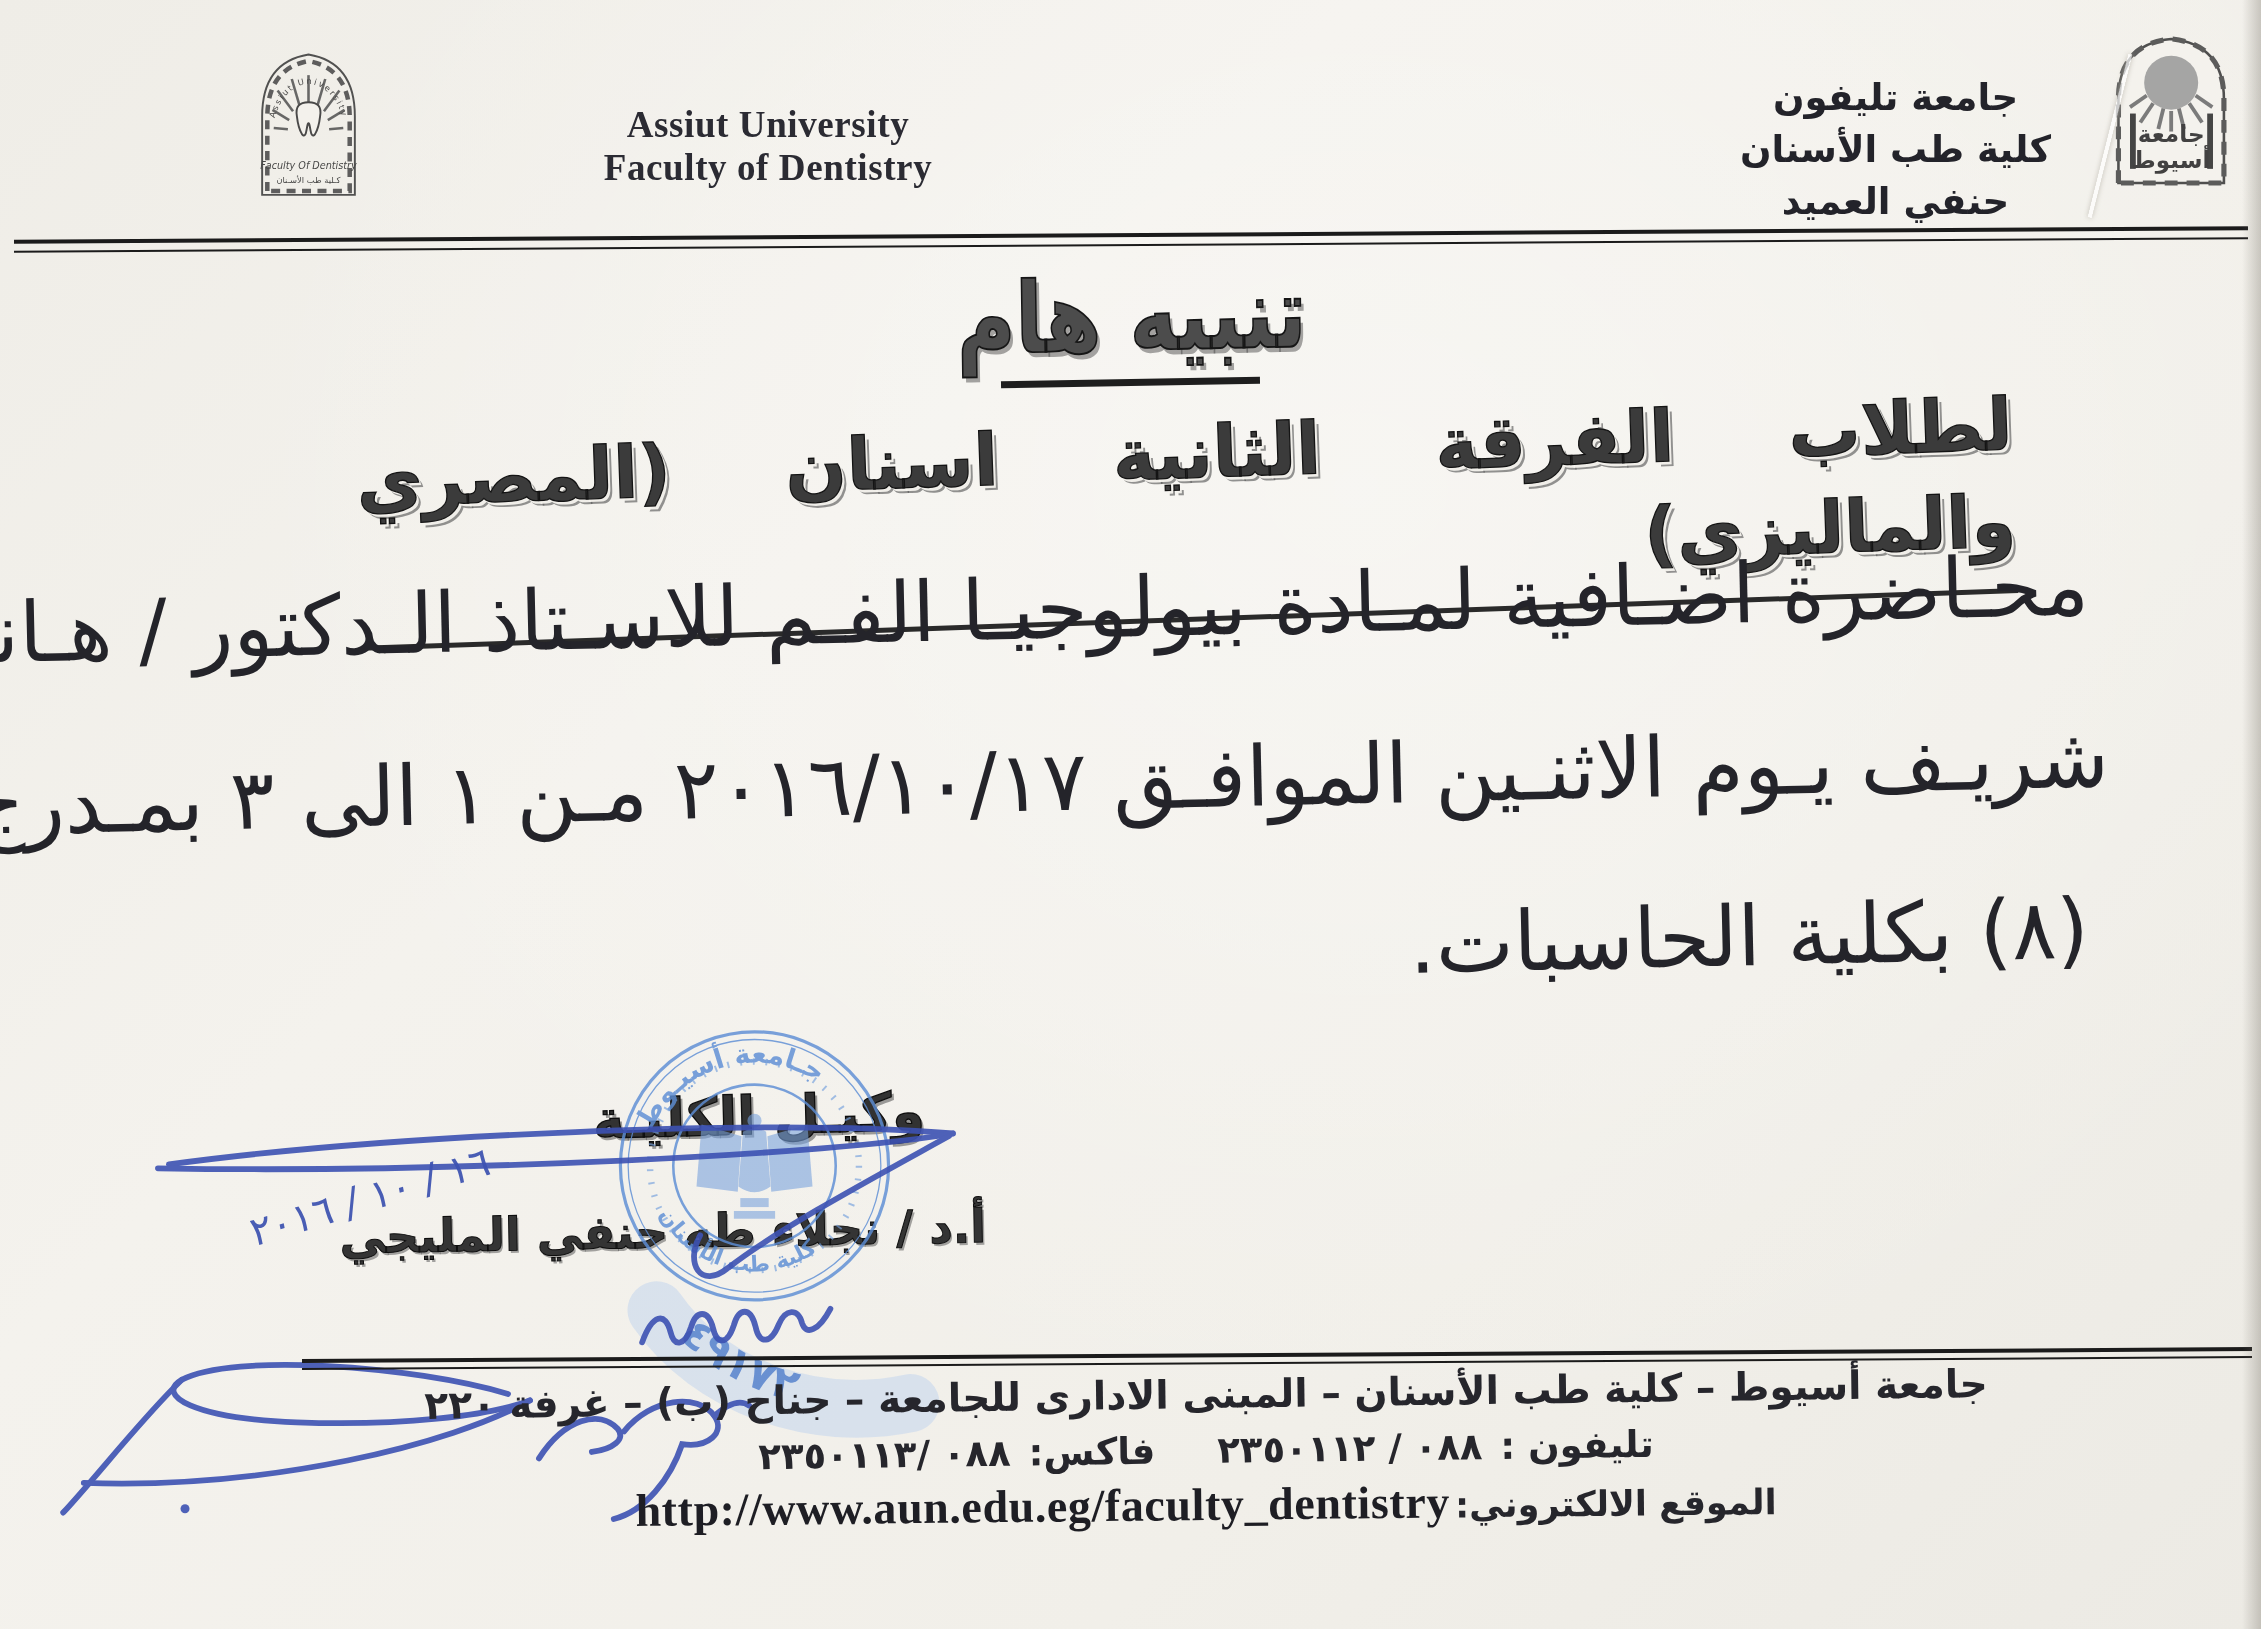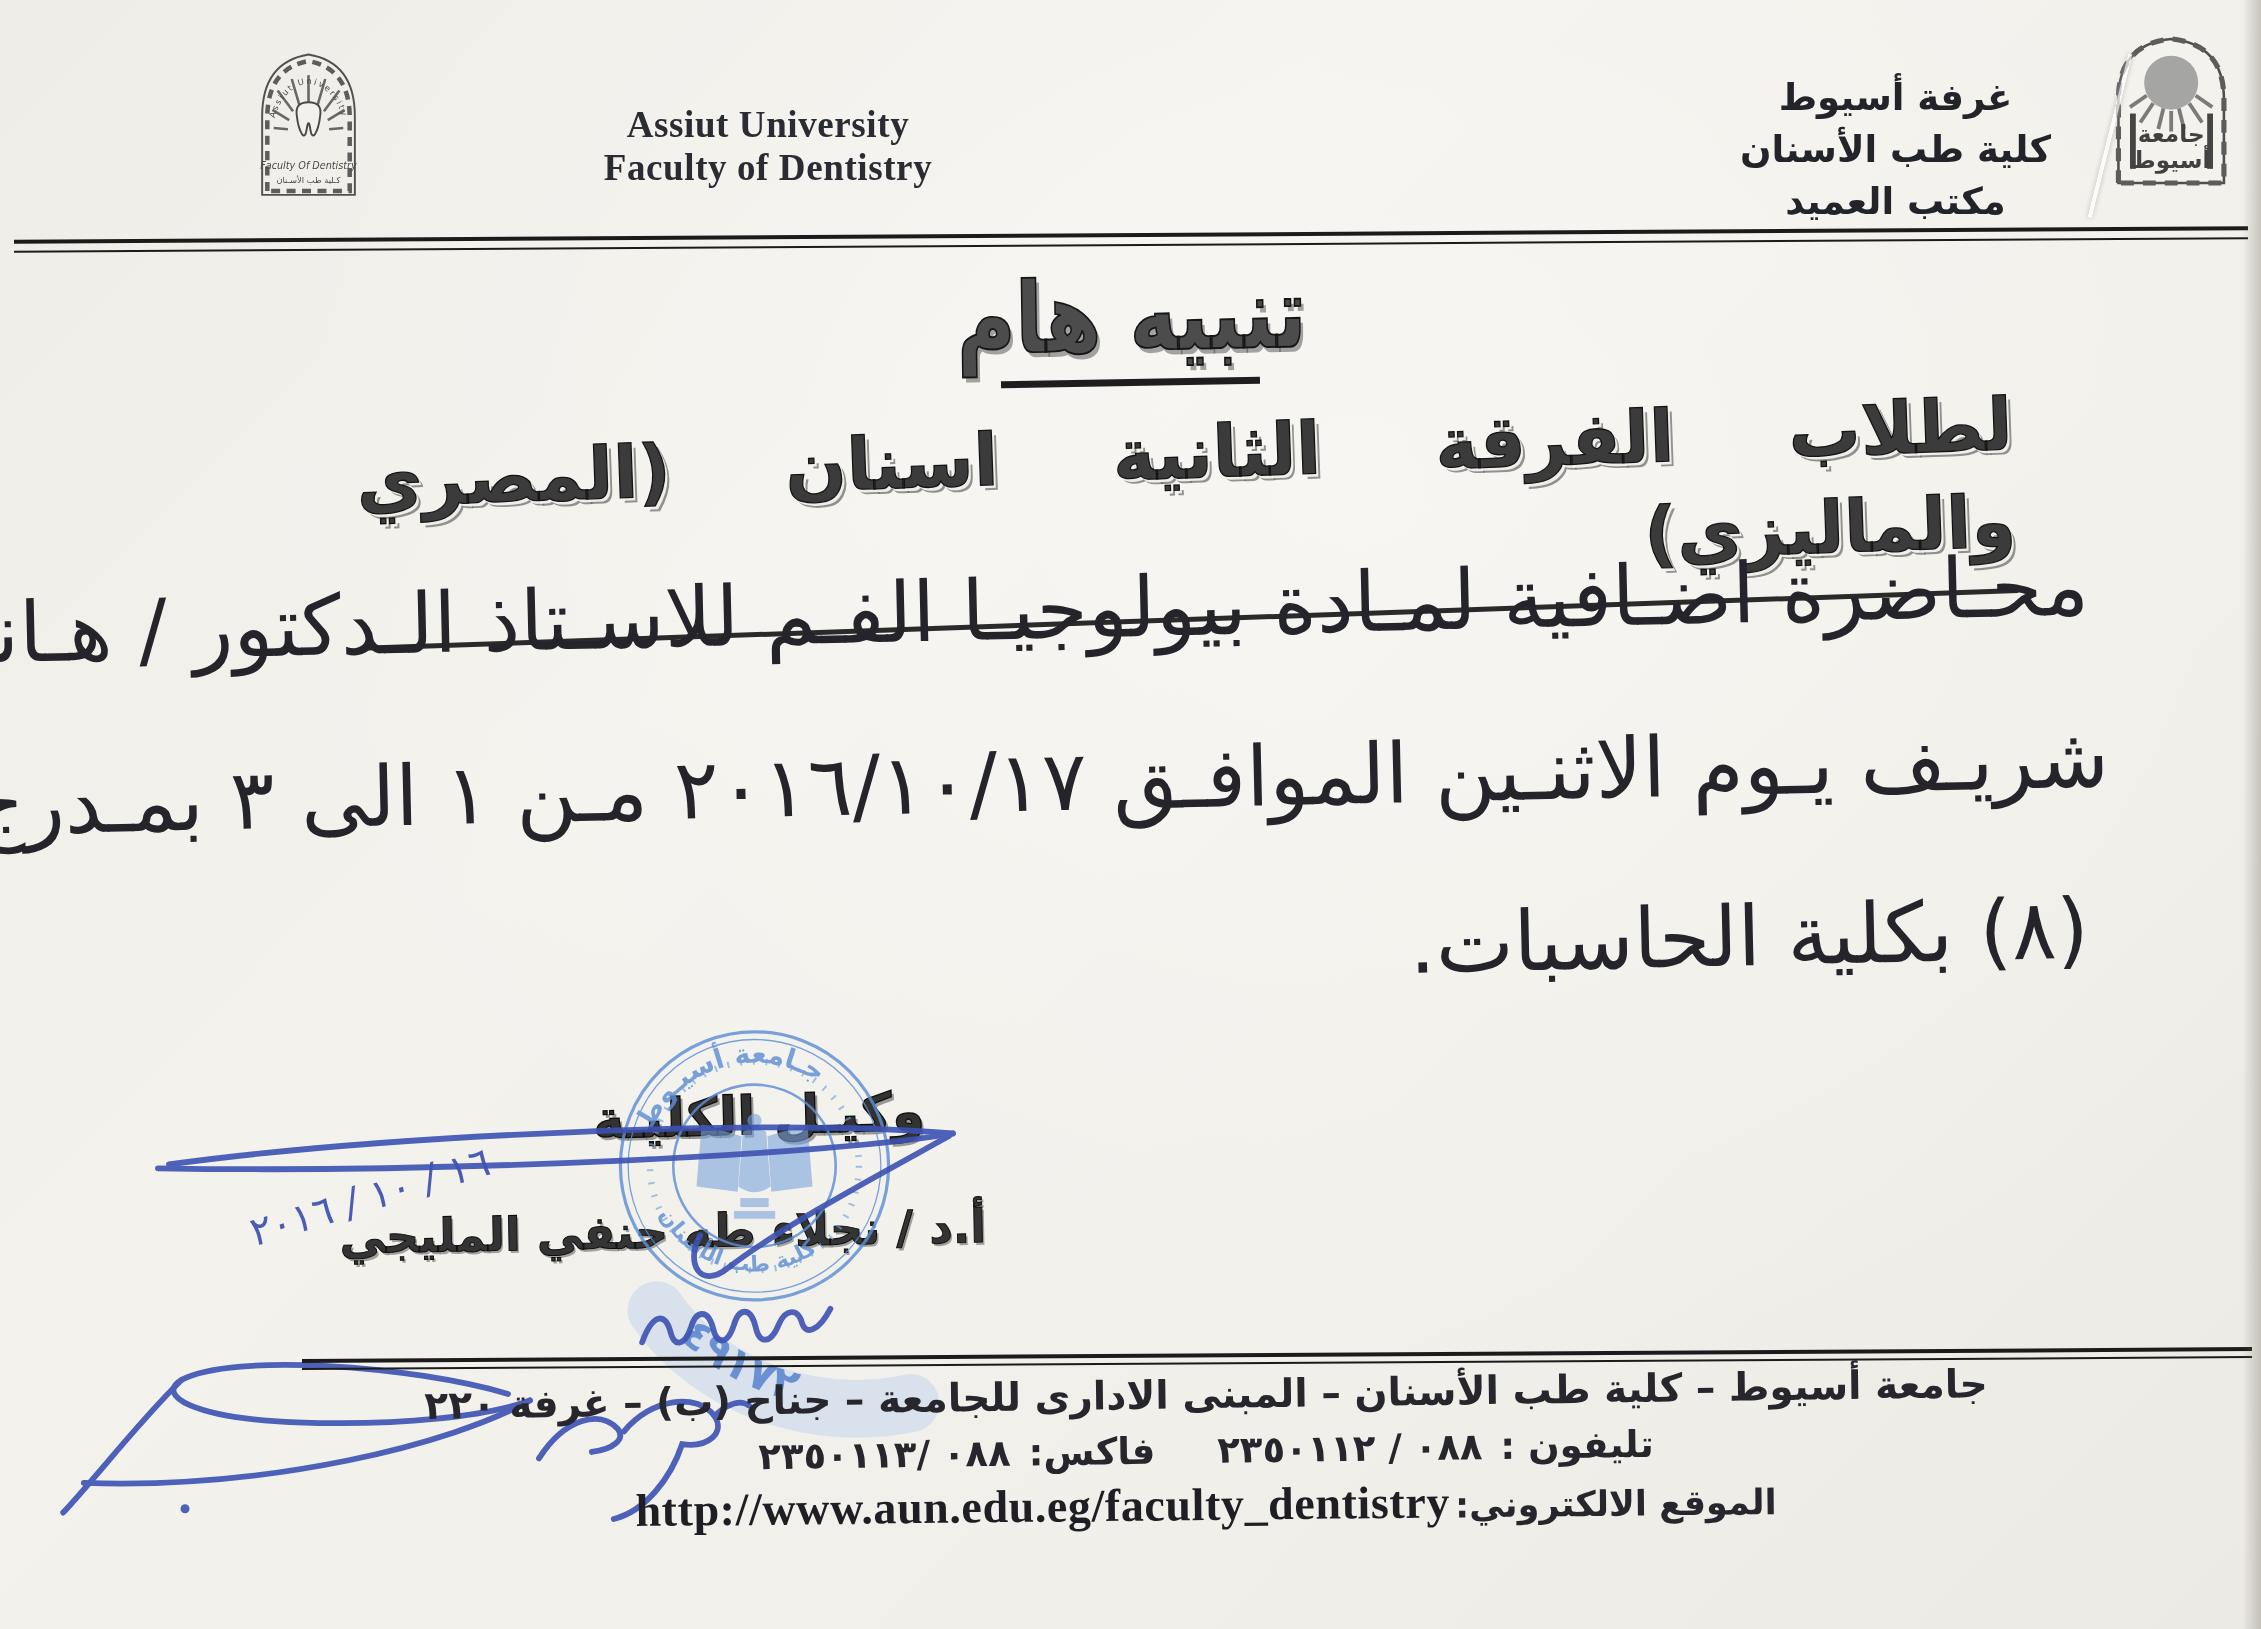--- a/index.html
+++ b/index.html
@@ -93,23 +93,23 @@
       <text x="80" y="194" text-anchor="middle" font-size="15" font-style="italic" fill="#2f2f2f">Faculty Of Dentistry</text>
       <text x="80" y="216" text-anchor="middle" font-size="13" fill="#2f2f2f">كـلية طب الأسـنان</text>
     </svg>
 
     <div class="abs eng-block">
       <div>Assiut University</div>
       <div>Faculty of Dentistry</div>
     </div>
 
     <div class="abs ar-head">
-      <div>غرفة أسيوط</div>
+      <div>جامعة تليفون</div>
       <div>كلية طب الأسنان</div>
-      <div>مكتب العميد</div>
+      <div>حنفي العميد</div>
     </div>
 
     <svg class="abs" style="left:2112px;top:31px;" width="119" height="158" viewBox="0 0 185 245" opacity="0.9">
       <path d="M10,236 L10,106 Q10,20 92,12 Q174,20 174,106 L174,236 Z" fill="#f5f3ee" stroke="#3e3e3e" stroke-width="4"></path>
       <path d="M10,236 L10,106 Q10,20 92,12 Q174,20 174,106 L174,236 Z" fill="none" stroke="#4c4c4c" stroke-width="8" stroke-dasharray="20 14"></path>
       <circle cx="92" cy="80" r="42" fill="#9d9d9d"></circle>
       <g stroke="#6f6f6f" stroke-width="6">
         <line x1="64" y1="112" x2="44" y2="142"></line>
           <line x1="80" y1="120" x2="72" y2="152"></line>
         <line x1="92" y1="124" x2="92" y2="156"></line>

